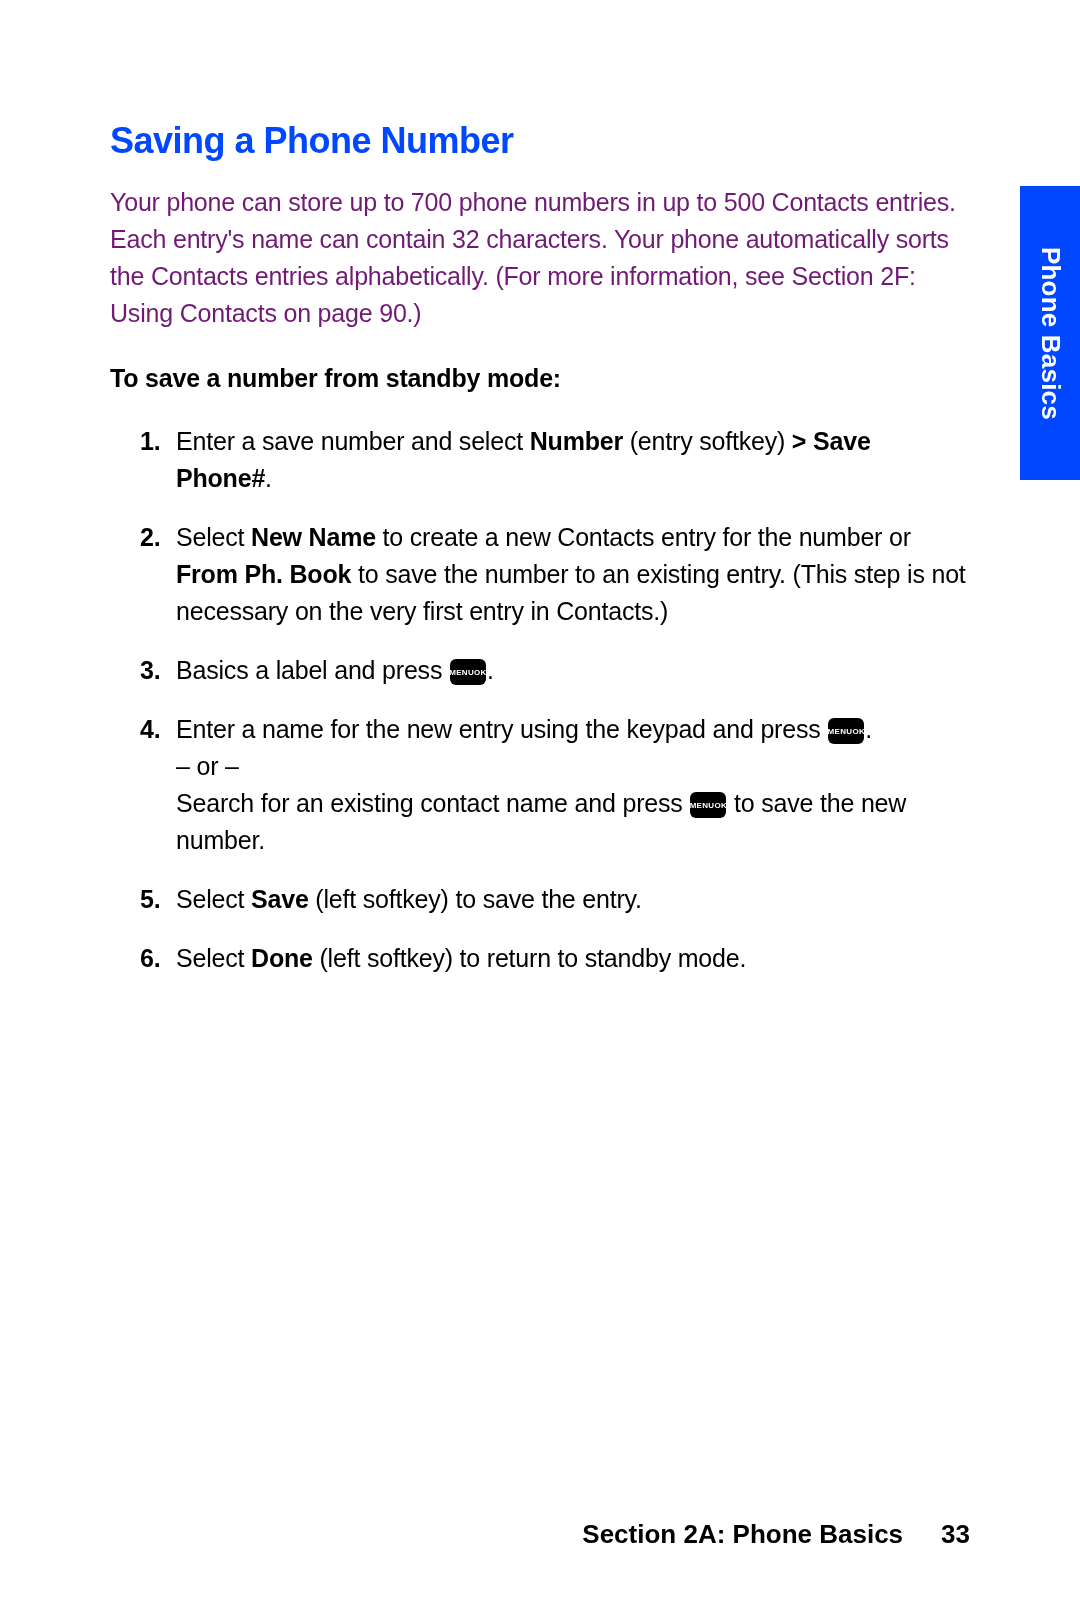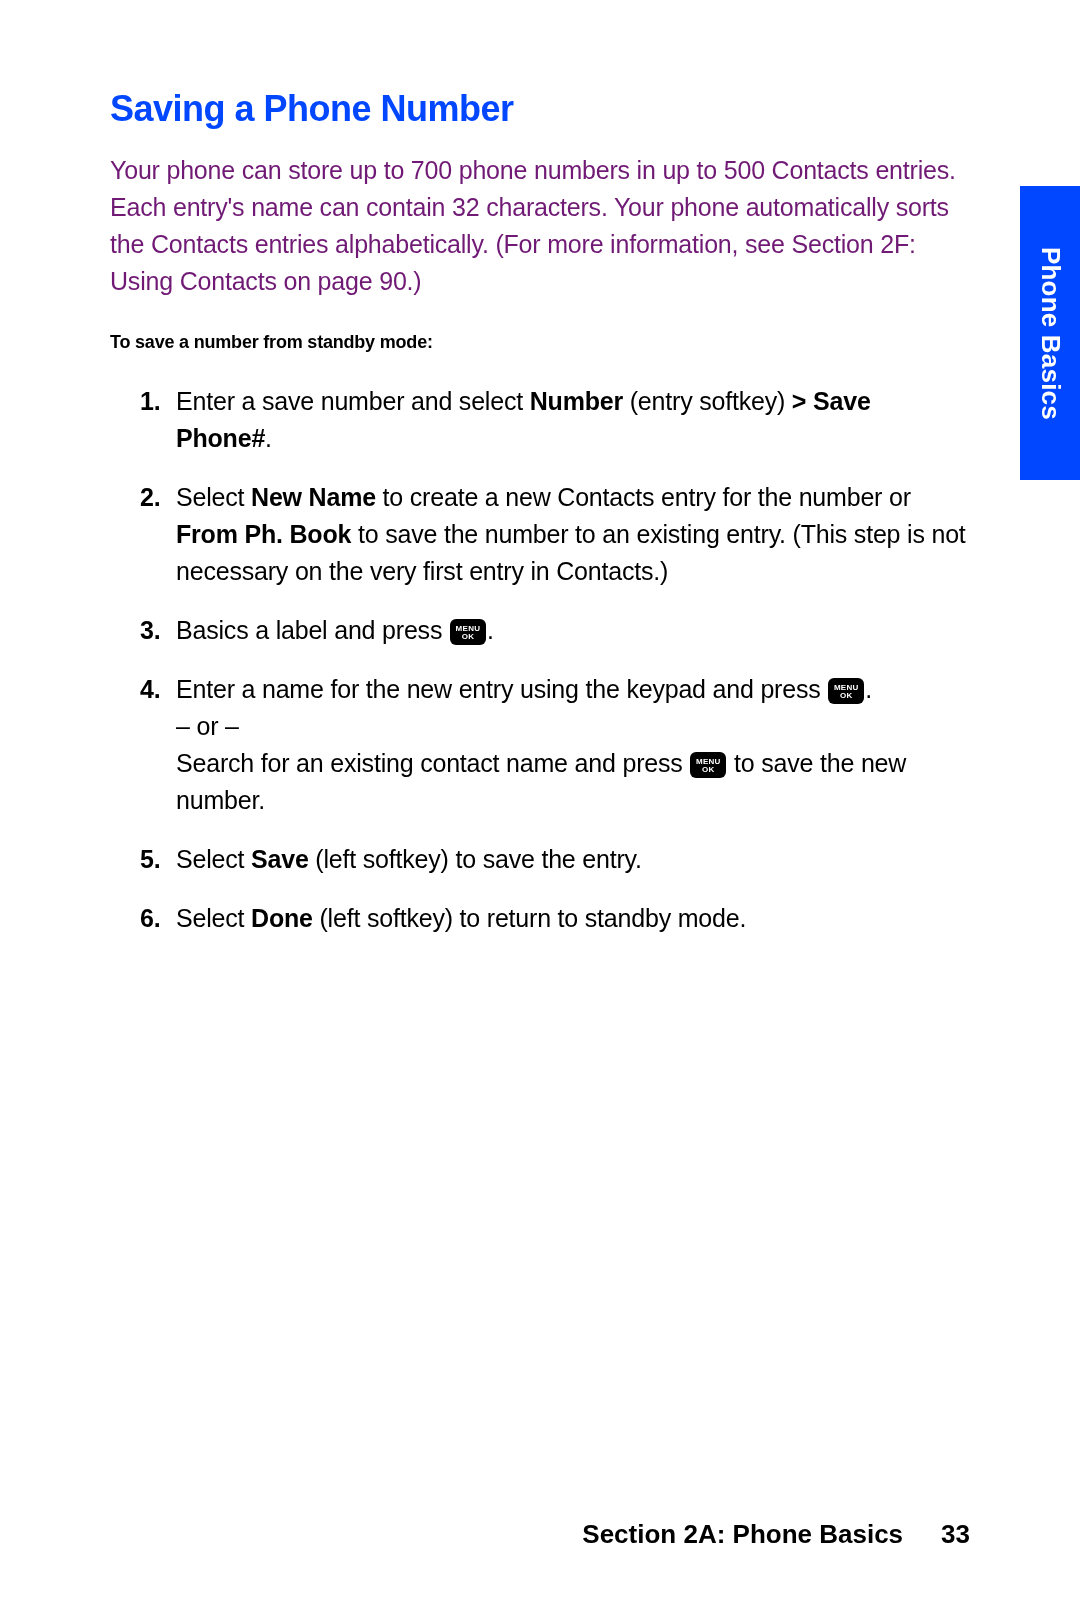--- a/index.html
+++ b/index.html
@@ -9,41 +9,41 @@
     }
     body {
       width: 1080px;
       height: 1620px;
       background: #ffffff;
       font-family: Arial, Helvetica, sans-serif;
       position: relative;
       font-stretch: condensed;
     }
     .page {
-      padding: 88px 110px 70px 110px;
+      padding: 120px 110px 70px 110px;
       position: relative;
       height: 100%;
     }
     h1 {
       color: #0047ff;
       font-size: 36px;
       font-weight: 700;
       margin-bottom: 22px;
       letter-spacing: -0.5px;
     }
     .intro {
       color: #701a75;
       font-size: 25px;
       line-height: 1.48;
       margin-bottom: 32px;
       letter-spacing: -0.2px;
     }
     .subhead {
       color: #000;
-      font-size: 18px;
+      font-size: 25px;
       font-weight: 700;
       margin-bottom: 30px;
       letter-spacing: -0.2px;
     }
     ol {
       list-style: none;
       counter-reset: step;
       padding-left: 66px;
     }
     ol li {
@@ -59,21 +59,21 @@
       content: counter(step) ".";
       font-weight: 700;
       position: absolute;
       left: -36px;
     }
     .b {
       font-weight: 700;
     }
     .menu-key {
       display: inline-flex;
-      flex-direction: column;
+      flex-direction: row;
       align-items: center;
       justify-content: center;
       background: #000;
       color: #fff;
       border-radius: 6px;
       width: 36px;
       height: 26px;
       font-size: 8px;
       font-weight: 700;
       line-height: 1;

